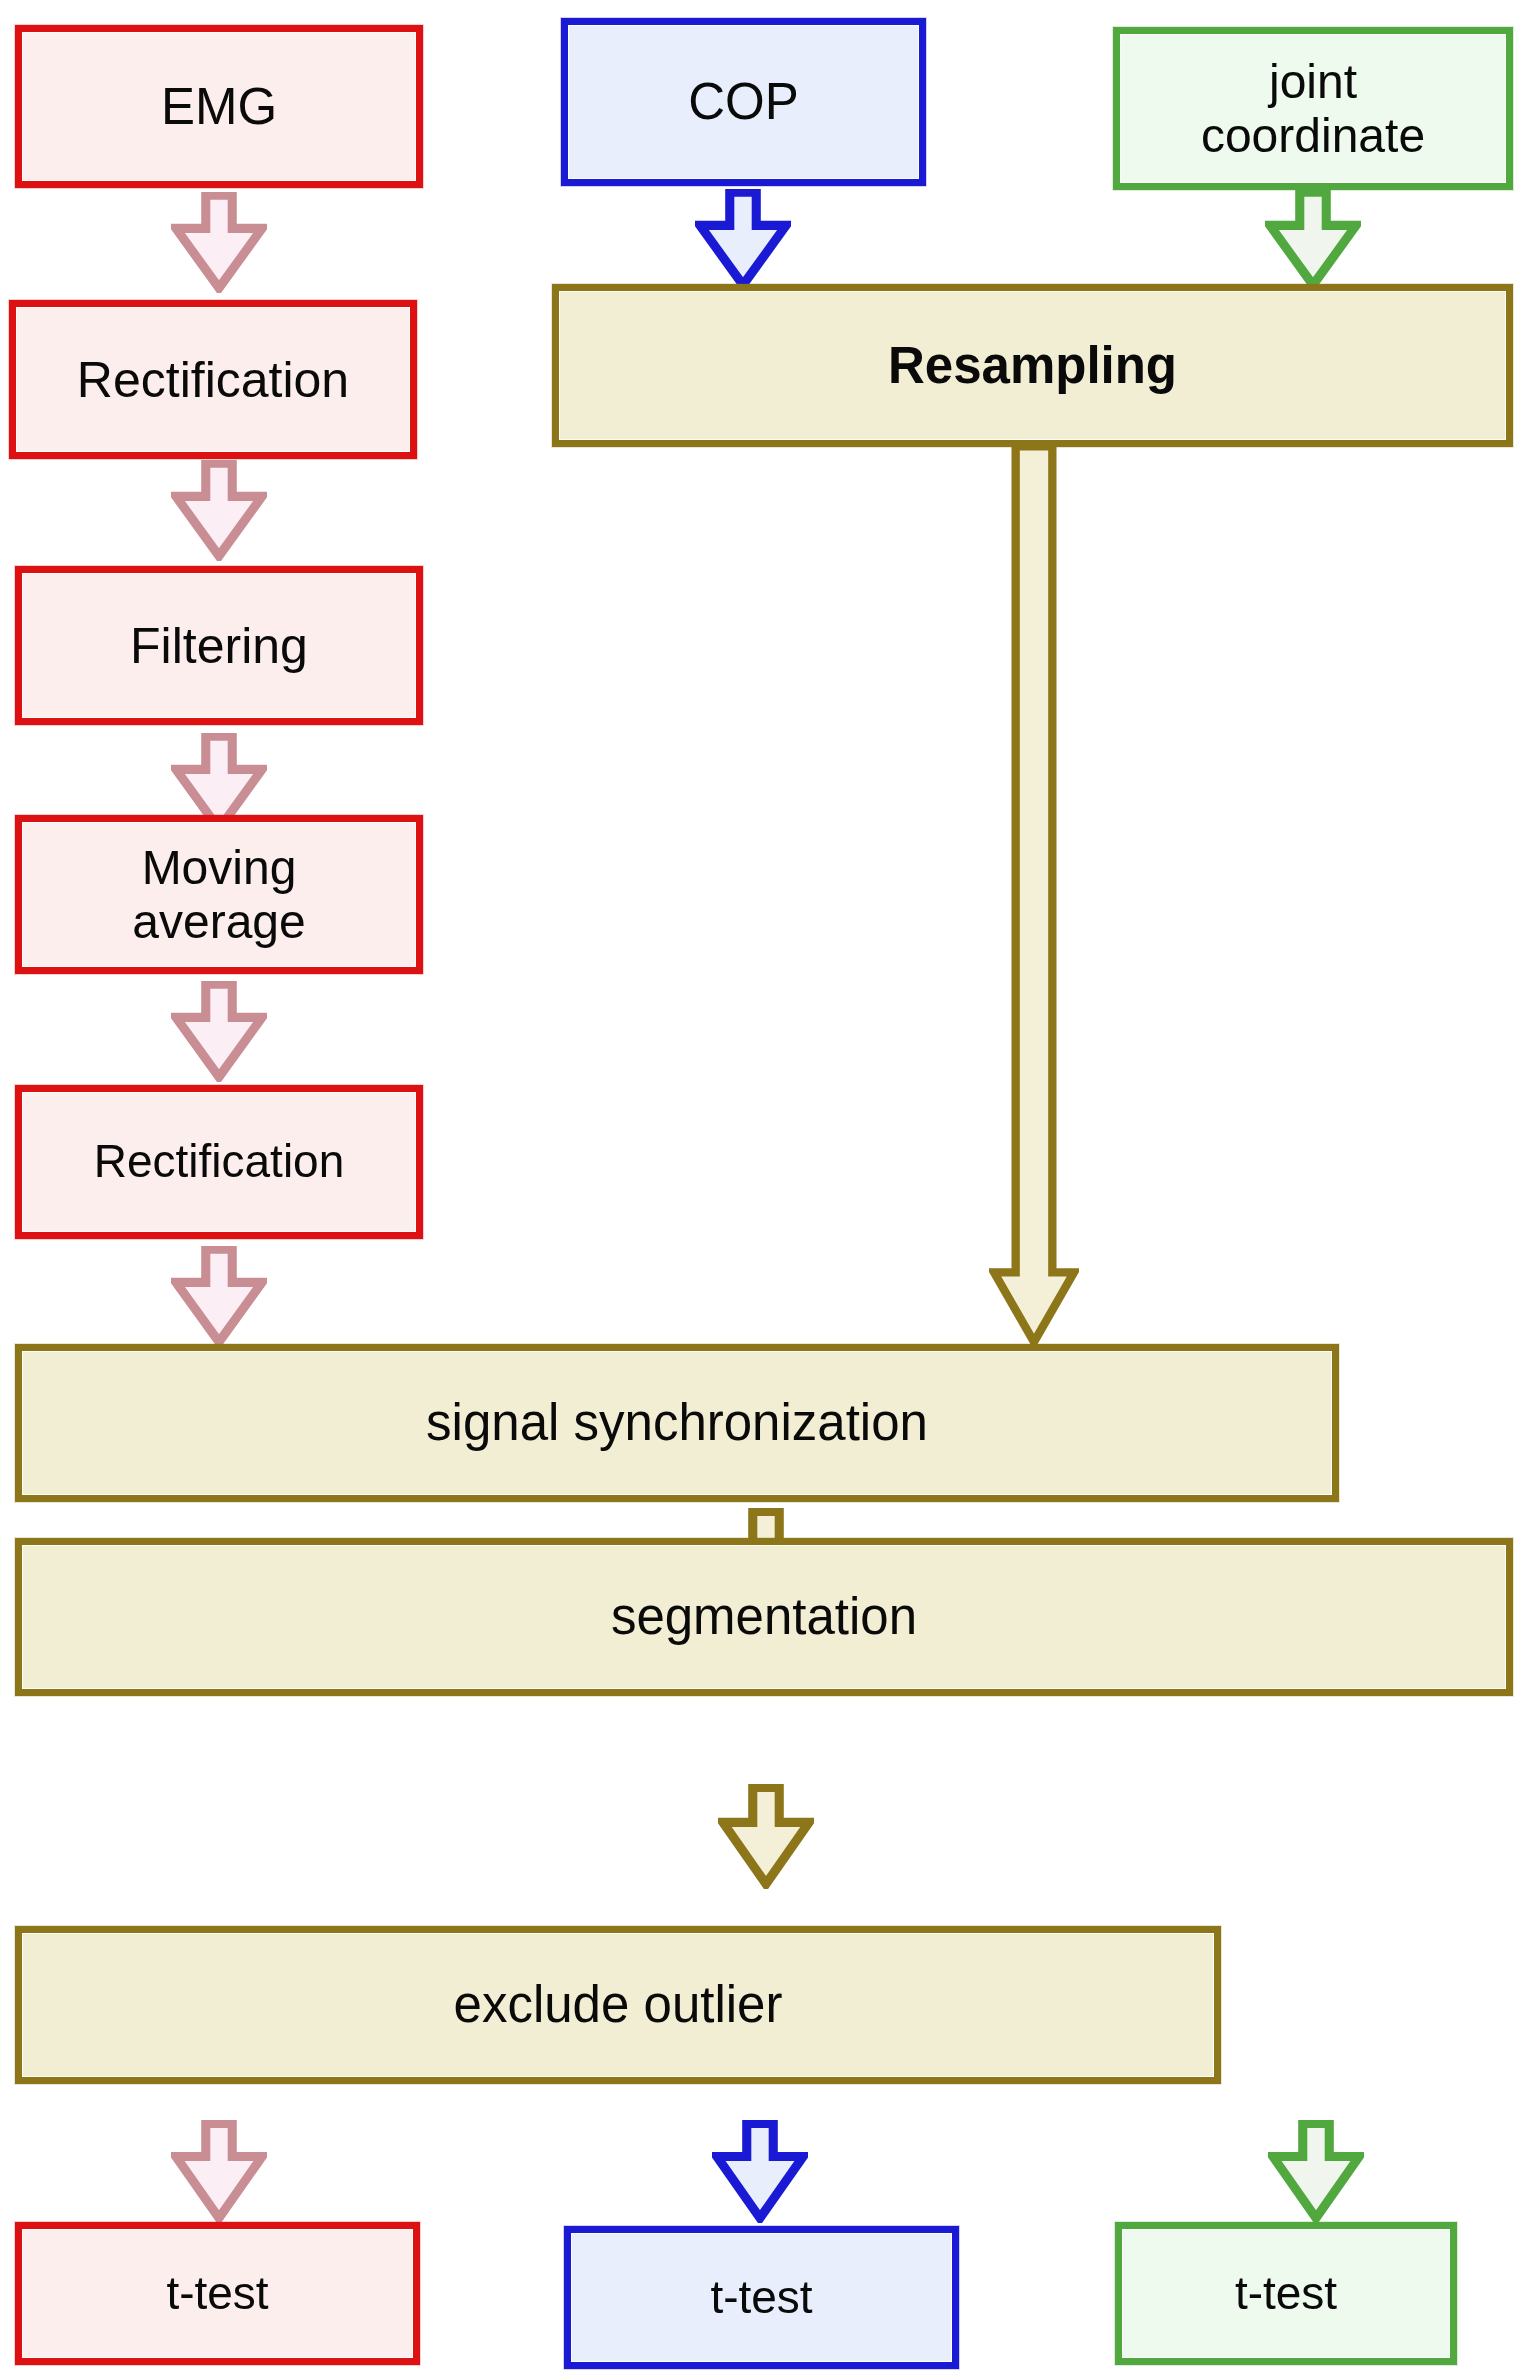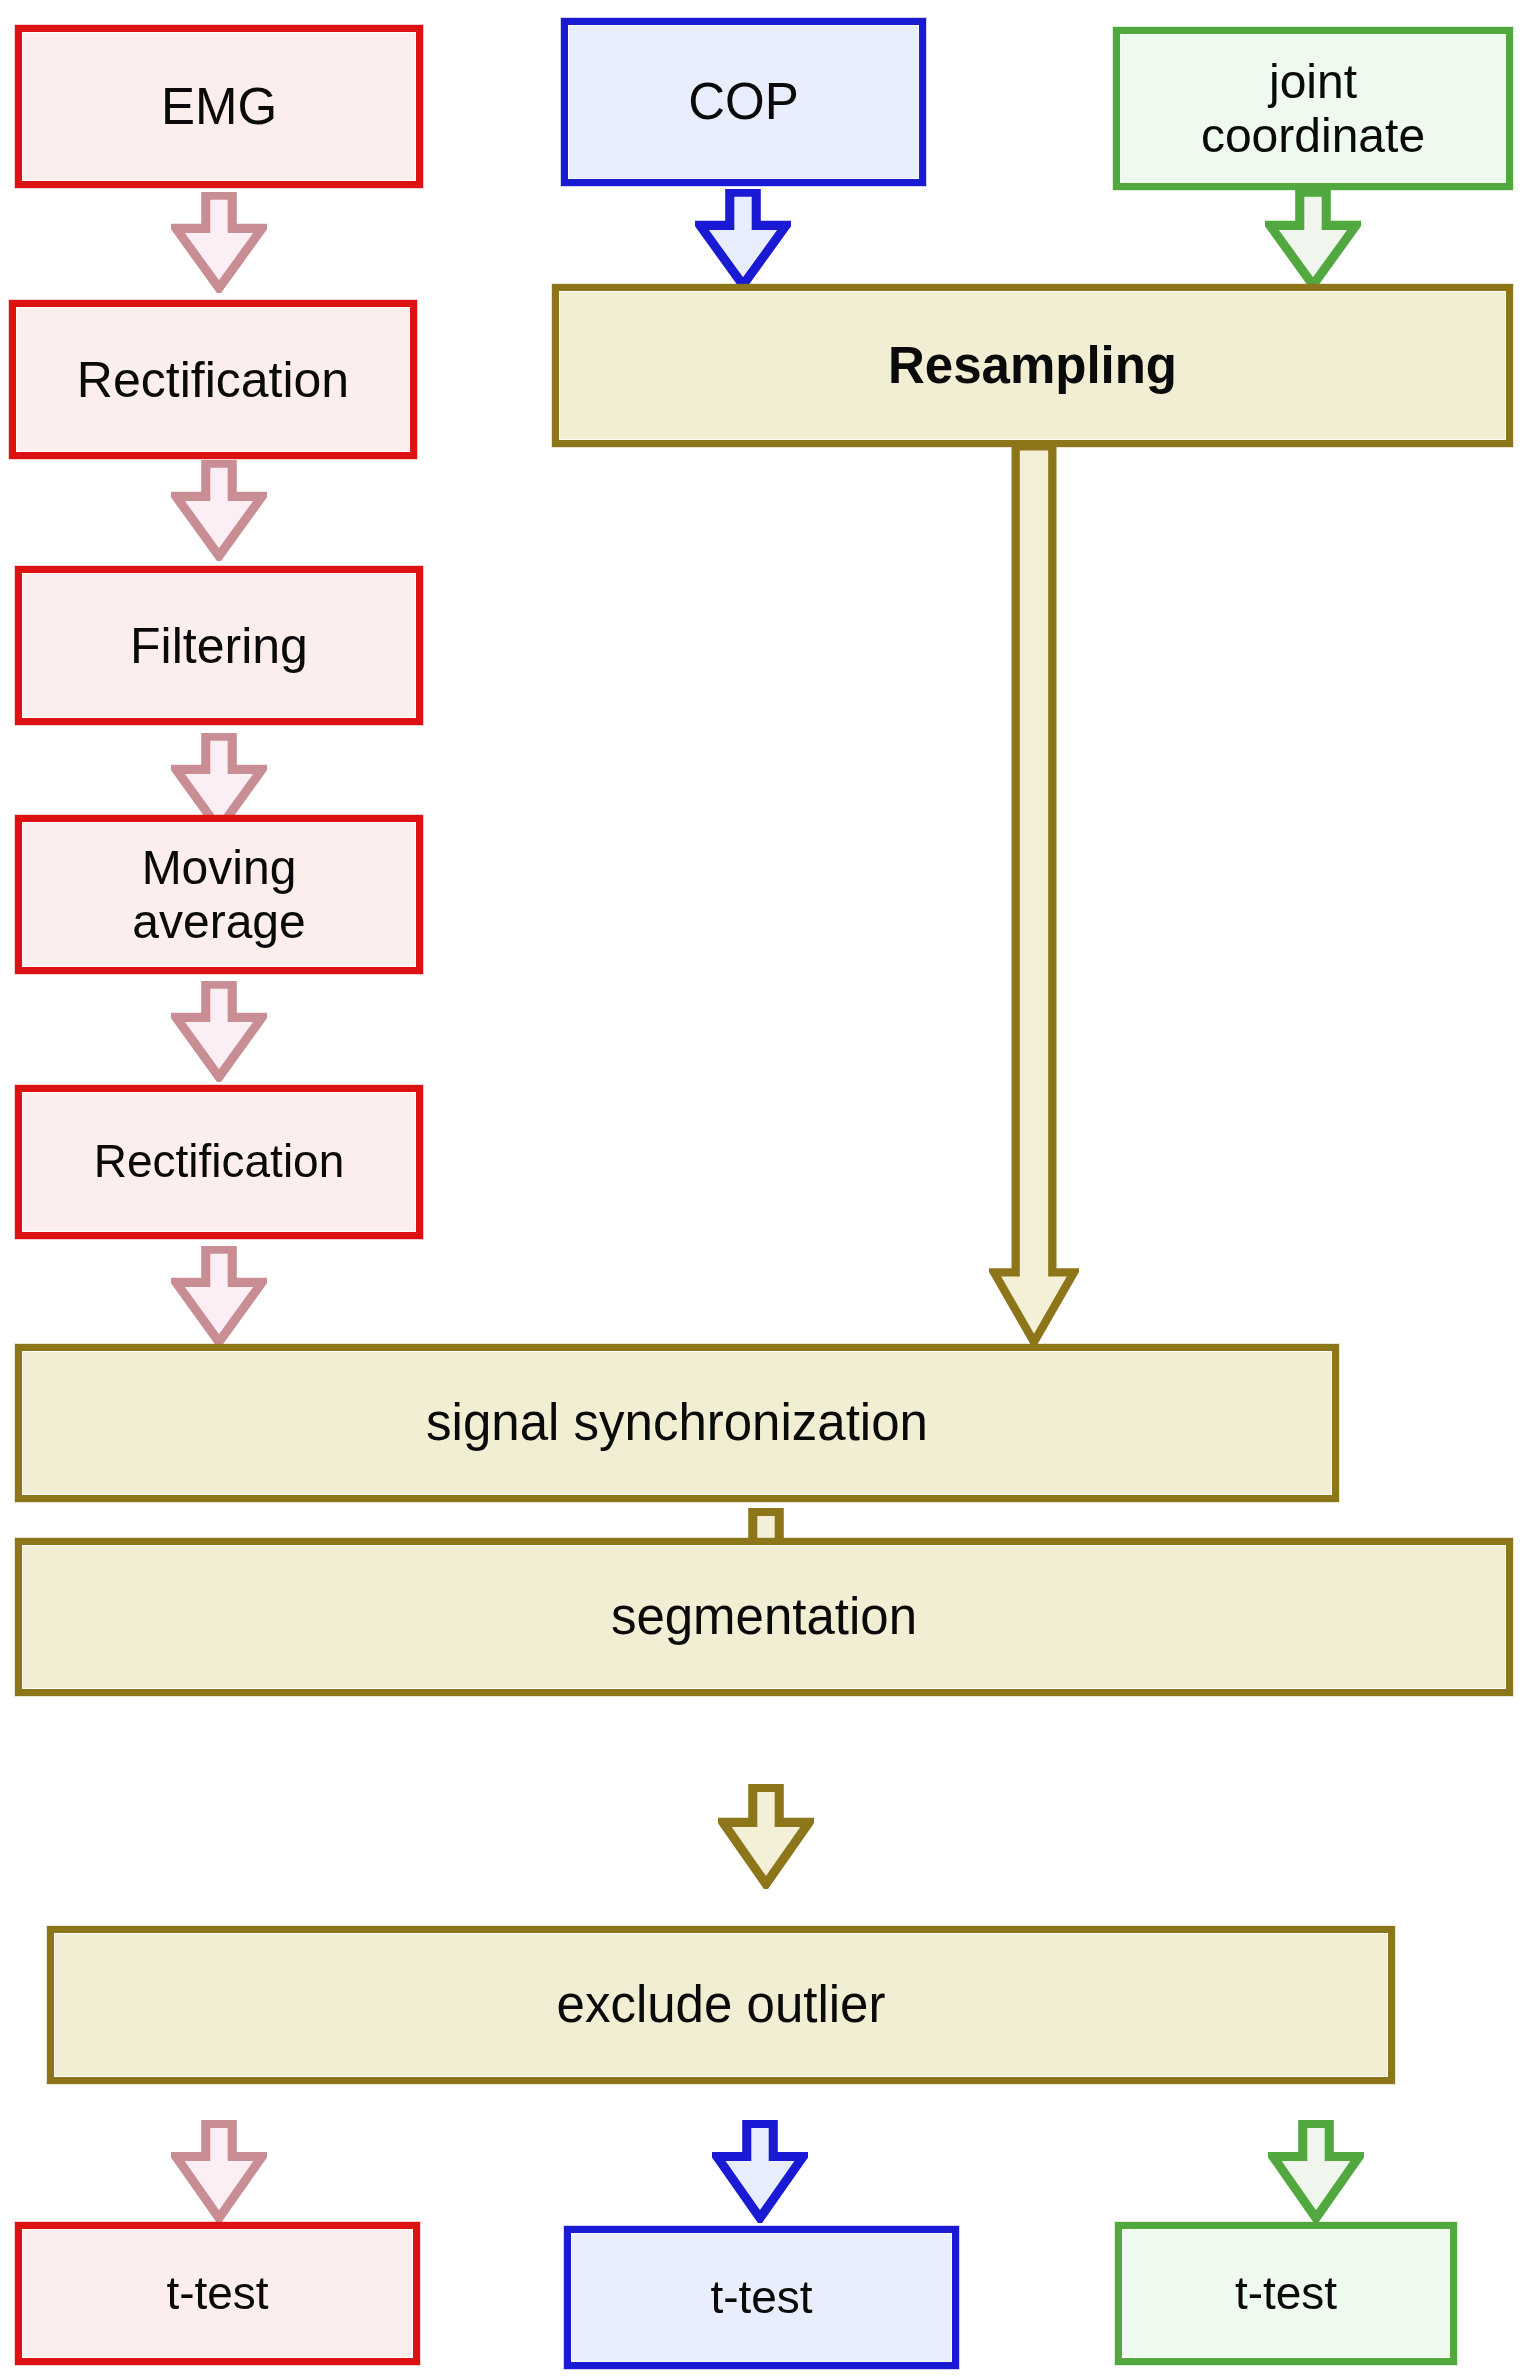--- a/index.html
+++ b/index.html
@@ -179,21 +179,21 @@
   <div class="node theme-olive" style="left:15px; top:1538px; width:1498px; height:158px; font-size:51px;">
     <span class="node-label">segmentation</span>
   </div>
 
   <div class="arrow" style="left:718px; top:1784px; width:96px; height:105px;">
     <svg viewBox="0 0 116 126" preserveAspectRatio="none">
       <polygon points="42,4 74,4 74,46 110,46 58,120 6,46 42,46" fill="#f4f0d8" stroke="#8d7619" stroke-width="11" stroke-linejoin="miter"></polygon>
     </svg>
   </div>
 
-  <div class="node theme-olive" style="left:15px; top:1926px; width:1348px; height:158px; font-size:51px;margin-left:32px;">
+  <div class="node theme-olive" style="left:15px; top:1926px; width:1206px; height:158px; font-size:51px;">
     <span class="node-label">exclude outlier</span>
   </div>
 
   <div class="arrow" style="left:171px; top:2120px; width:96px; height:103px;">
     <svg viewBox="0 0 116 124" preserveAspectRatio="none">
       <polygon points="42,4 74,4 74,44 110,44 58,118 6,44 42,44" fill="#fbeef4" stroke="#c98e94" stroke-width="11" stroke-linejoin="miter"></polygon>
     </svg>
   </div>
 
   <div class="arrow" style="left:712px; top:2120px; width:96px; height:103px;">

